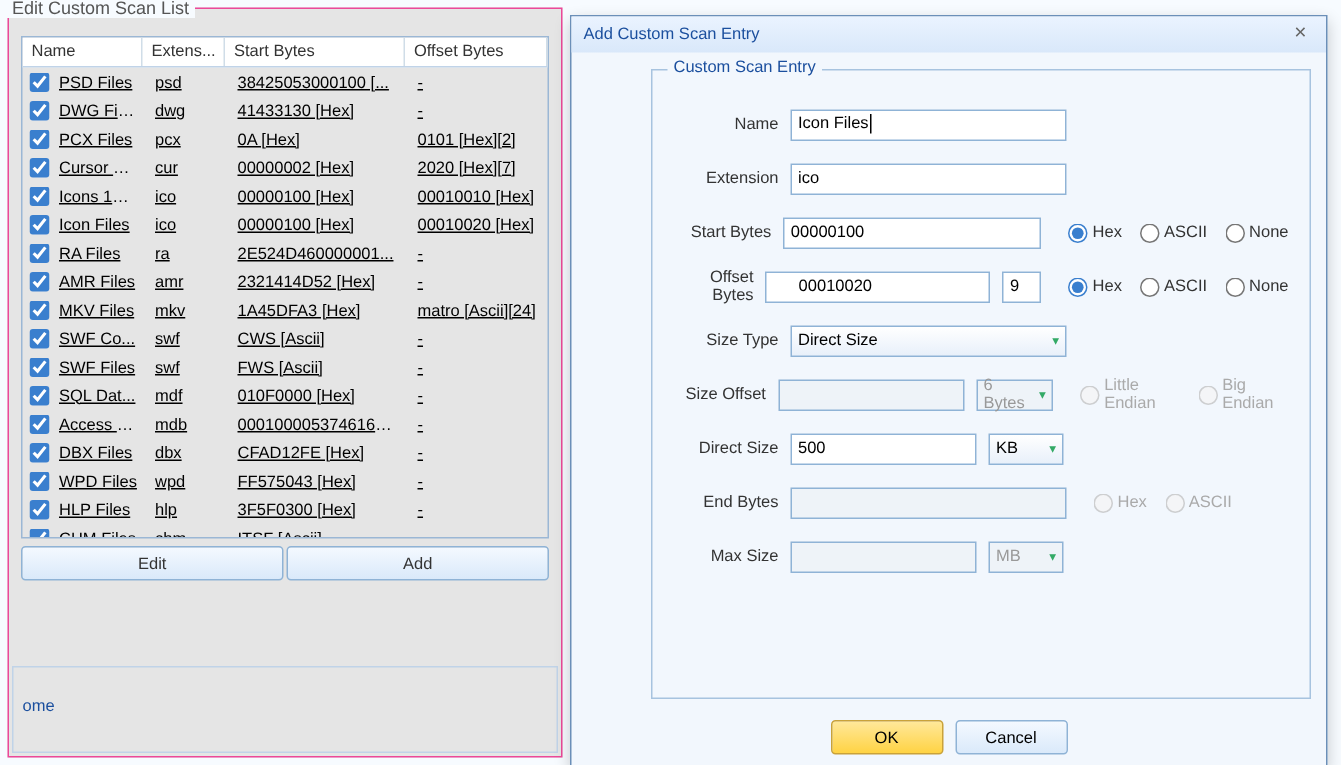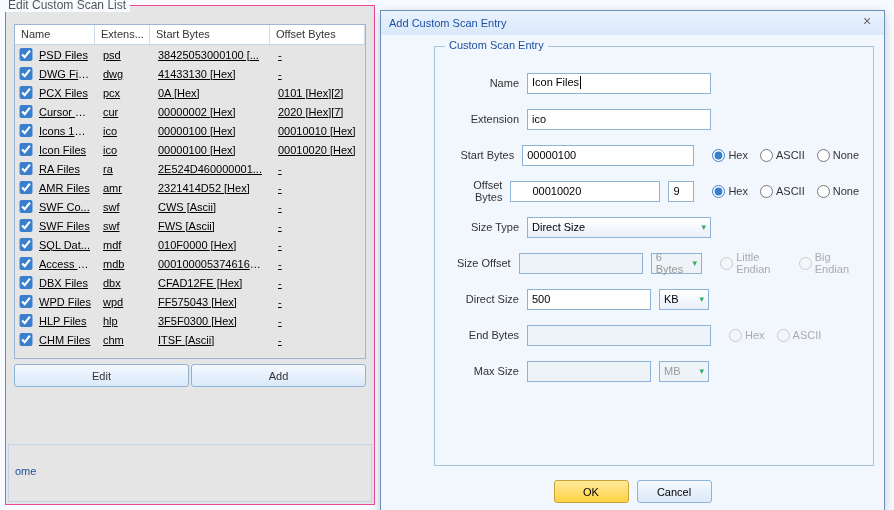--- a/index.html
+++ b/index.html
@@ -121,20 +121,27 @@
         </div>
         <div class="tr">
           <input type="checkbox" class="chk" checked="" style="">
           <div class="td" style="width:64px">AMR Files</div>
           <div class="td col-ext">amr</div>
           <div class="td col-start">2321414D52 [Hex]</div>
           <div class="td col-offset">-</div>
         </div>
         <div class="tr">
           <input type="checkbox" class="chk" checked="" style="">
+          <div class="td" style="width:64px">MKV Files</div>
+          <div class="td col-ext">mkv</div>
+          <div class="td col-start">1A45DFA3 [Hex]</div>
+          <div class="td col-offset">matro [Ascii][24]</div>
+        </div>
+        <div class="tr">
+          <input type="checkbox" class="chk" checked="" style="">
           <div class="td" style="width:64px">SWF Co...</div>
           <div class="td col-ext">swf</div>
           <div class="td col-start">CWS [Ascii]</div>
           <div class="td col-offset">-</div>
         </div>
         <div class="tr">
           <input type="checkbox" class="chk" checked="" style="">
           <div class="td" style="width:64px">SWF Files</div>
           <div class="td col-ext">swf</div>
           <div class="td col-start">FWS [Ascii]</div>

